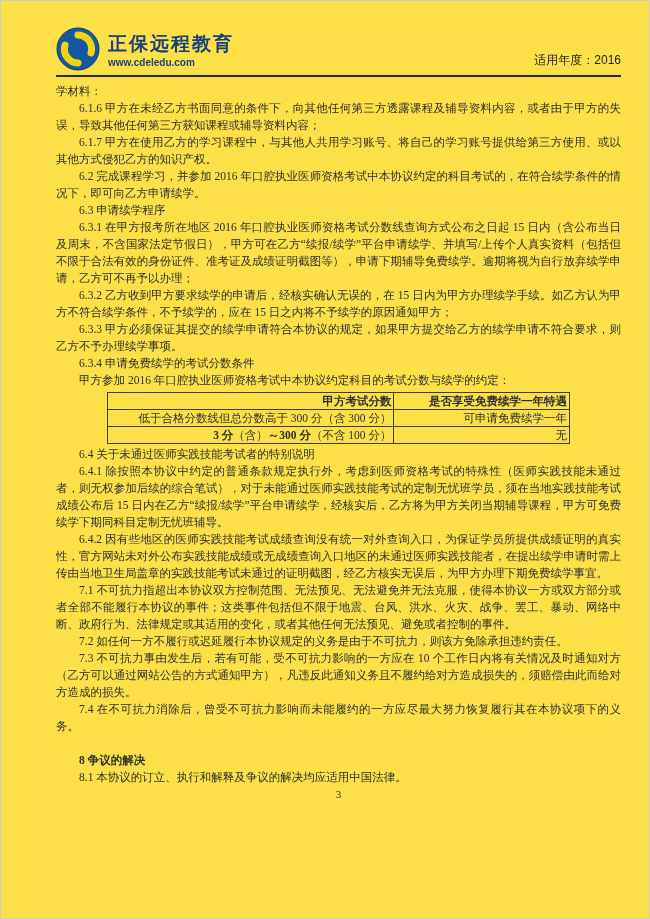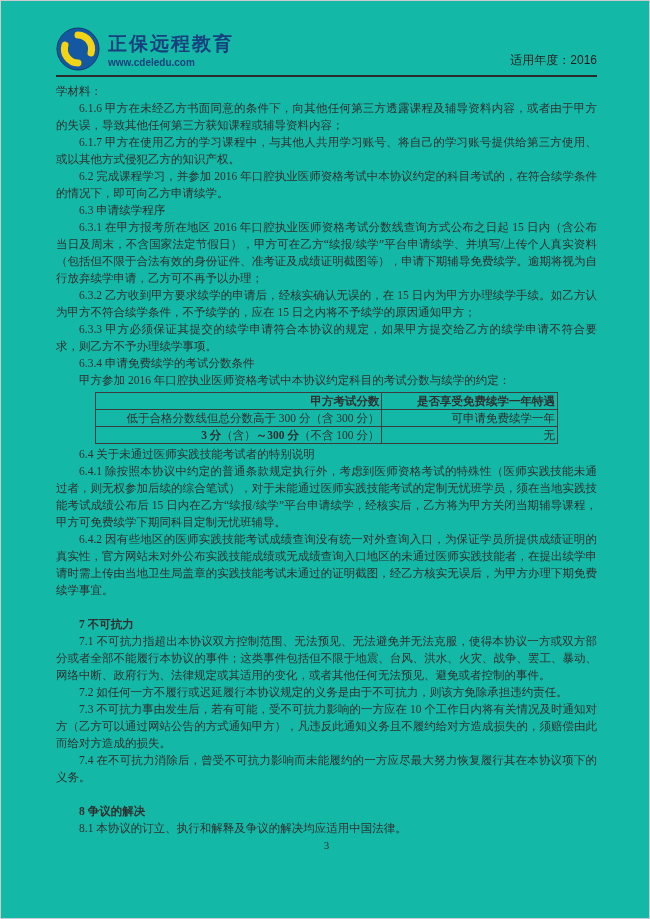--- a/index.html
+++ b/index.html
@@ -1,20 +1,20 @@
 <!DOCTYPE html>
 <html><head>
 <meta charset="utf-8">
 <style>
   html,body { margin:0; padding:0; background:#ffffff; }
   body { width:650px; height:919px; font-family:"Liberation Serif","DejaVu Serif",serif; }
   .page {
     box-sizing:border-box; width:650px; height:919px;
-    border:1px solid #cccccc; background:#14b8a6;
-    padding:26px 52px 0 55px; overflow:hidden;
+    border:1px solid #cccccc; background:#fde047;
+    padding:26px 28px 0 55px; overflow:hidden;
   }
   
   .hdr {
     display:flex; justify-content:space-between; align-items:flex-end;
     border-bottom:2px solid #2a2a2a; padding-bottom:4px;
   }
   .brand { display:flex; align-items:center; gap:8px; }
   .brand-logo { width:44px; height:44px; flex:0 0 auto; }
   .brand-text { display:flex; flex-direction:column; justify-content:center; }
   .brand-name { font-size:19px; font-weight:bold; color:#16417e; letter-spacing:2px; font-family:"Liberation Sans","DejaVu Sans",sans-serif; }
@@ -91,21 +91,20 @@
             <td><span class="b">3 分</span><span>（含）</span><span class="b">～300 分</span><span>（不含 100 分）</span></td>
             <td>无</td>
           </tr>
         </tbody>
     </table>
 
     <div id="after-table">
         <p>6.4 关于未通过医师实践技能考试者的特别说明</p>
         <p>6.4.1 除按照本协议中约定的普通条款规定执行外，考虑到医师资格考试的特殊性（医师实践技能未通过者，则无权参加后续的综合笔试），对于未能通过医师实践技能考试的定制无忧班学员，须在当地实践技能考试成绩公布后 15 日内在乙方“续报/续学”平台申请续学，经核实后，乙方将为甲方关闭当期辅导课程，甲方可免费续学下期同科目定制无忧班辅导。</p>
         <p>6.4.2 因有些地区的医师实践技能考试成绩查询没有统一对外查询入口，为保证学员所提供成绩证明的真实性，官方网站未对外公布实践技能成绩或无成绩查询入口地区的未通过医师实践技能者，在提出续学申请时需上传由当地卫生局盖章的实践技能考试未通过的证明截图，经乙方核实无误后，为甲方办理下期免费续学事宜。</p>
-        <p class="heading gap">7 不可抗力</p>
         <p>7.1 不可抗力指超出本协议双方控制范围、无法预见、无法避免并无法克服，使得本协议一方或双方部分或者全部不能履行本协议的事件；这类事件包括但不限于地震、台风、洪水、火灾、战争、罢工、暴动、网络中断、政府行为、法律规定或其适用的变化，或者其他任何无法预见、避免或者控制的事件。</p>
         <p>7.2 如任何一方不履行或迟延履行本协议规定的义务是由于不可抗力，则该方免除承担违约责任。</p>
         <p>7.3 不可抗力事由发生后，若有可能，受不可抗力影响的一方应在 10 个工作日内将有关情况及时通知对方（乙方可以通过网站公告的方式通知甲方），凡违反此通知义务且不履约给对方造成损失的，须赔偿由此而给对方造成的损失。</p>
         <p>7.4 在不可抗力消除后，曾受不可抗力影响而未能履约的一方应尽最大努力恢复履行其在本协议项下的义务。</p>
         <p class="heading gap">8 争议的解决</p>
         <p>8.1 本协议的订立、执行和解释及争议的解决均应适用中国法律。</p>
       </div>
   </div>
 
   <div class="ftr">

